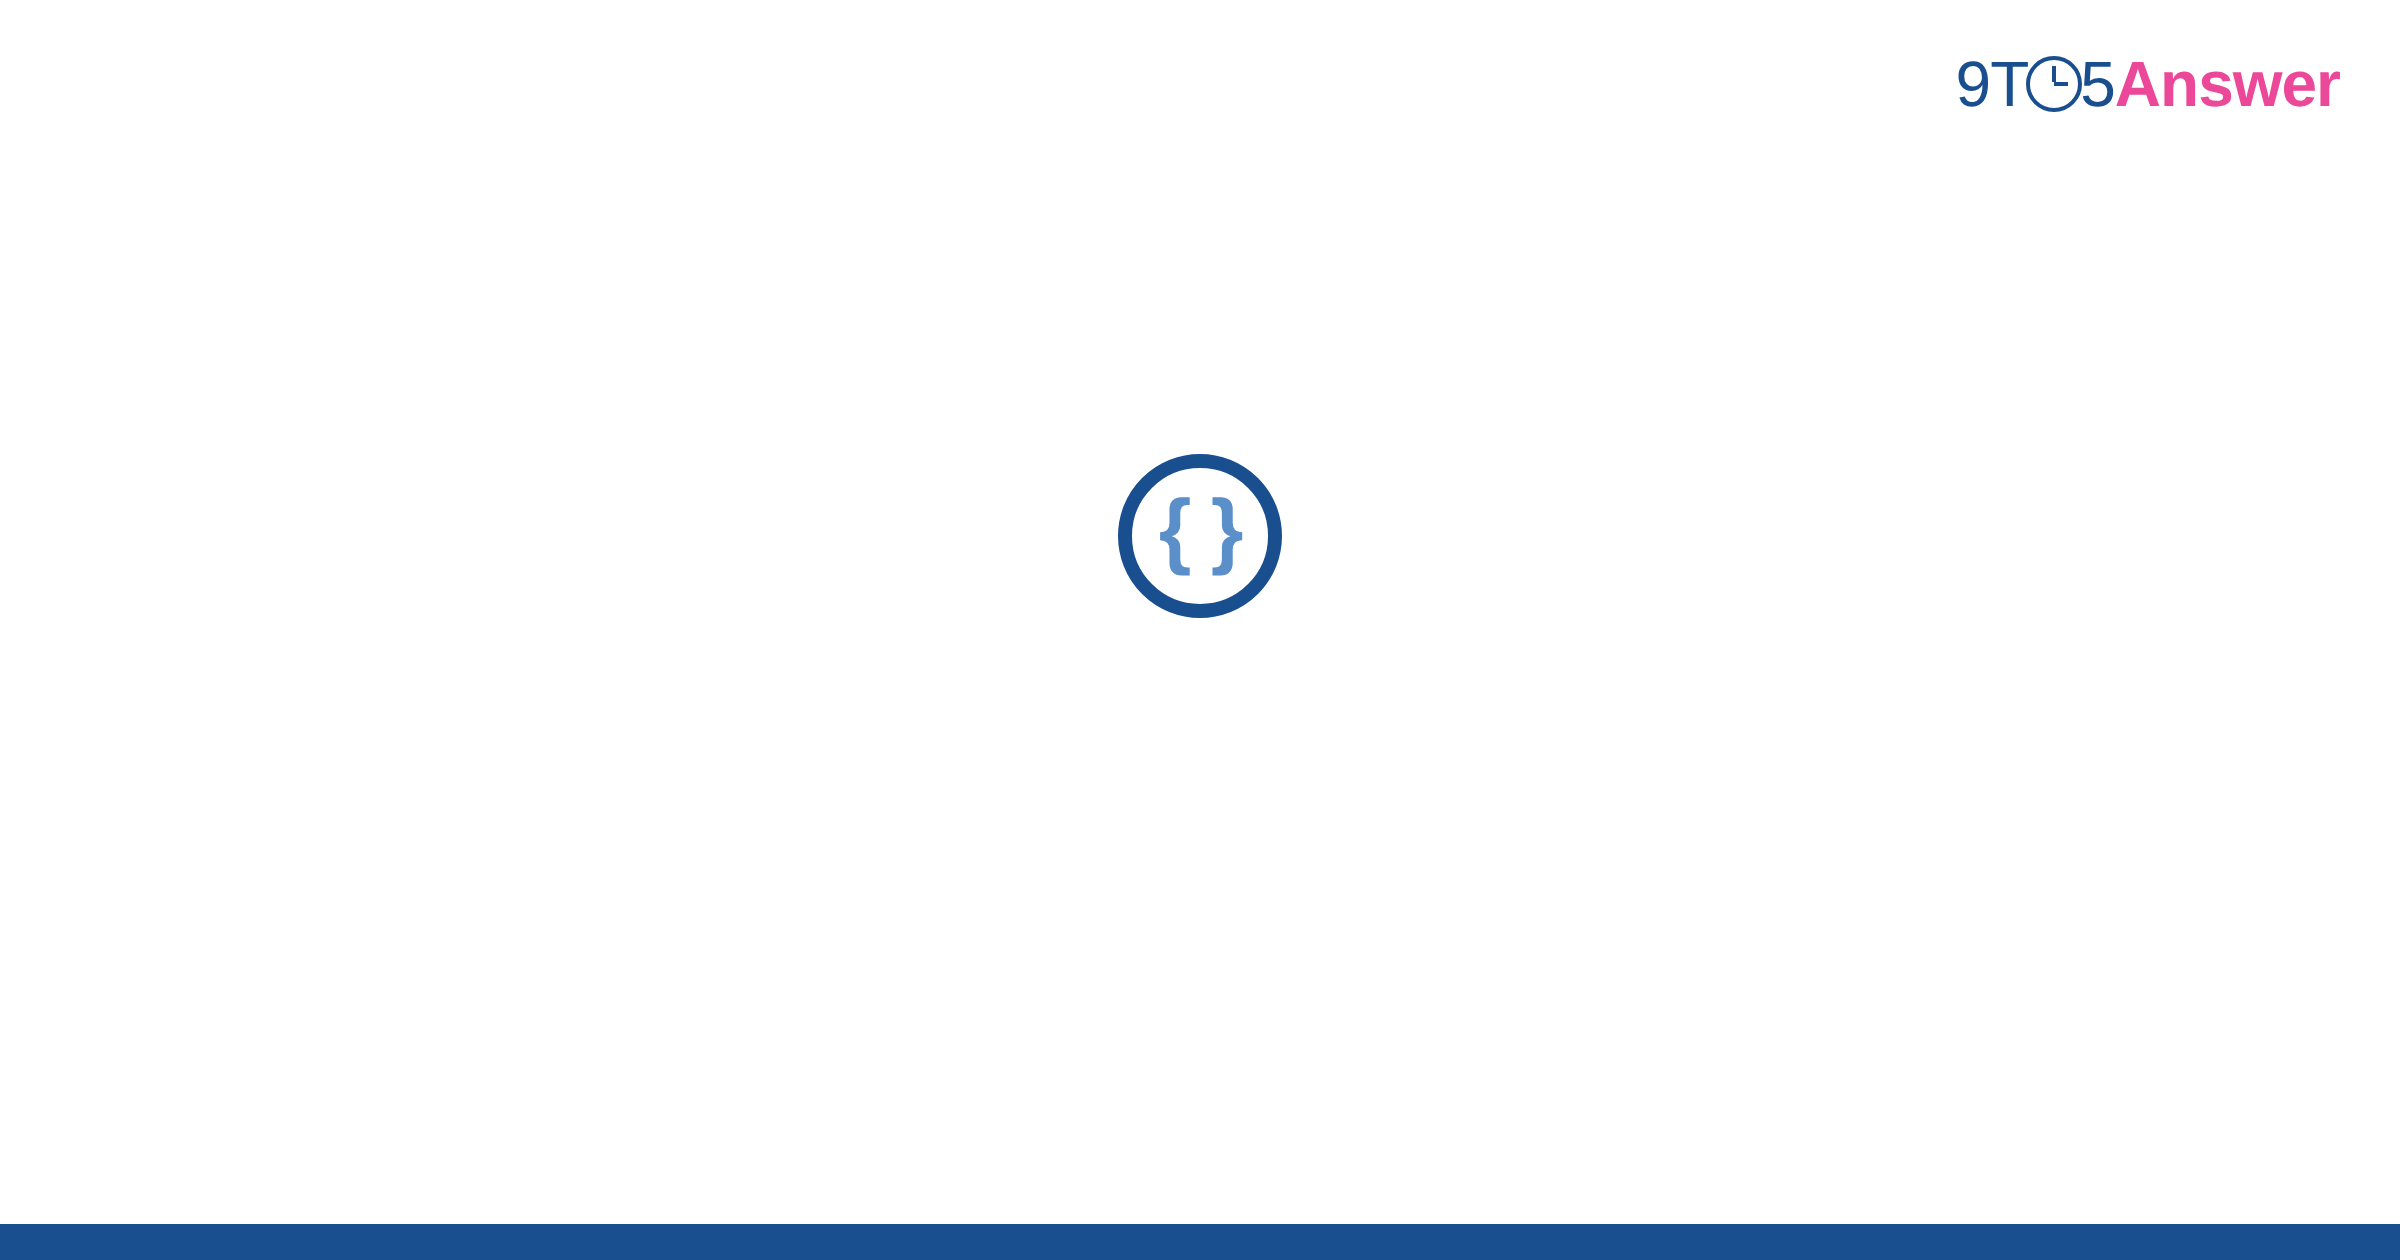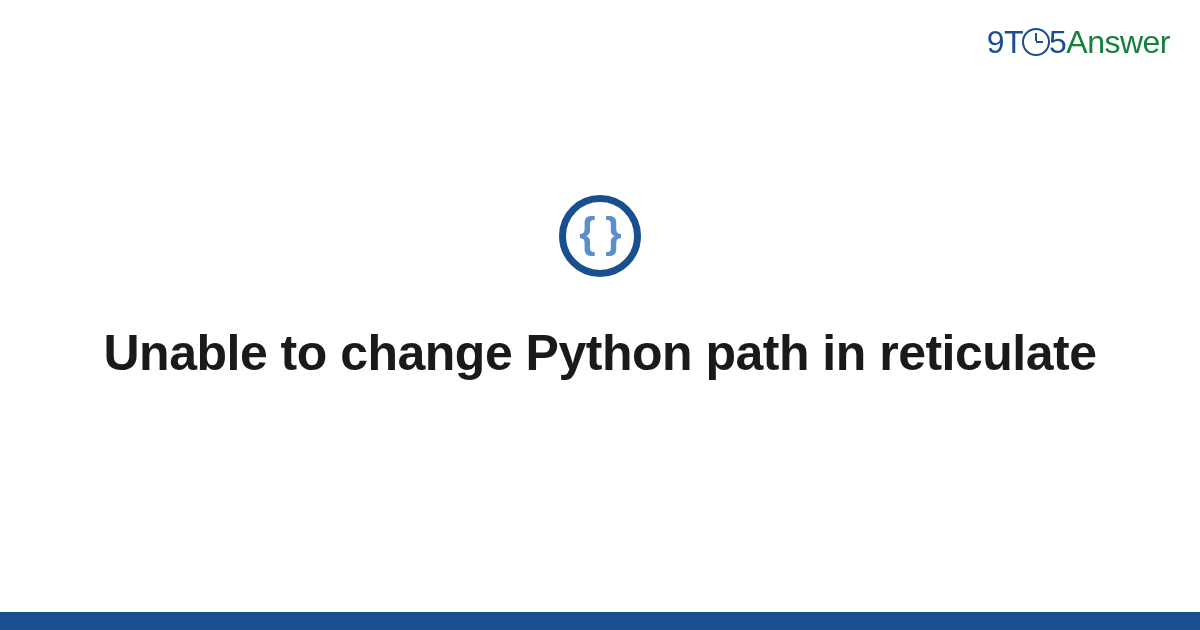--- a/index.html
+++ b/index.html
@@ -57,22 +57,22 @@
       height: 2px;
       background: #1a4f8f;
       top: 11px;
       left: 50%;
     }
     .logo .five {
       color: #1a4f8f;
       font-weight: 500;
     }
     .logo .answer {
-      color: #15803d;
-      font-weight: 400;
+      color: #ec4899;
+      font-weight: 700;
     }
     .center-wrap {
       position: absolute;
       top: 0;
       left: 0;
       width: 100%;
       height: 100%;
       display: flex;
       flex-direction: column;
       align-items: center;
@@ -121,16 +121,15 @@
 <body>
 
 <div class="logo">
   <span class="nine-t">9T</span><span class="clock-o"></span><span class="five">5</span><span class="answer">Answer</span>
 </div>
 
 <div class="center-wrap">
   <div class="code-icon">
     <span>{ }</span>
   </div>
-  <h1 class="title">Unable to change Python path in reticulate</h1>
 </div>
 
 <div class="footer-bar"></div>
 
 </body></html>

